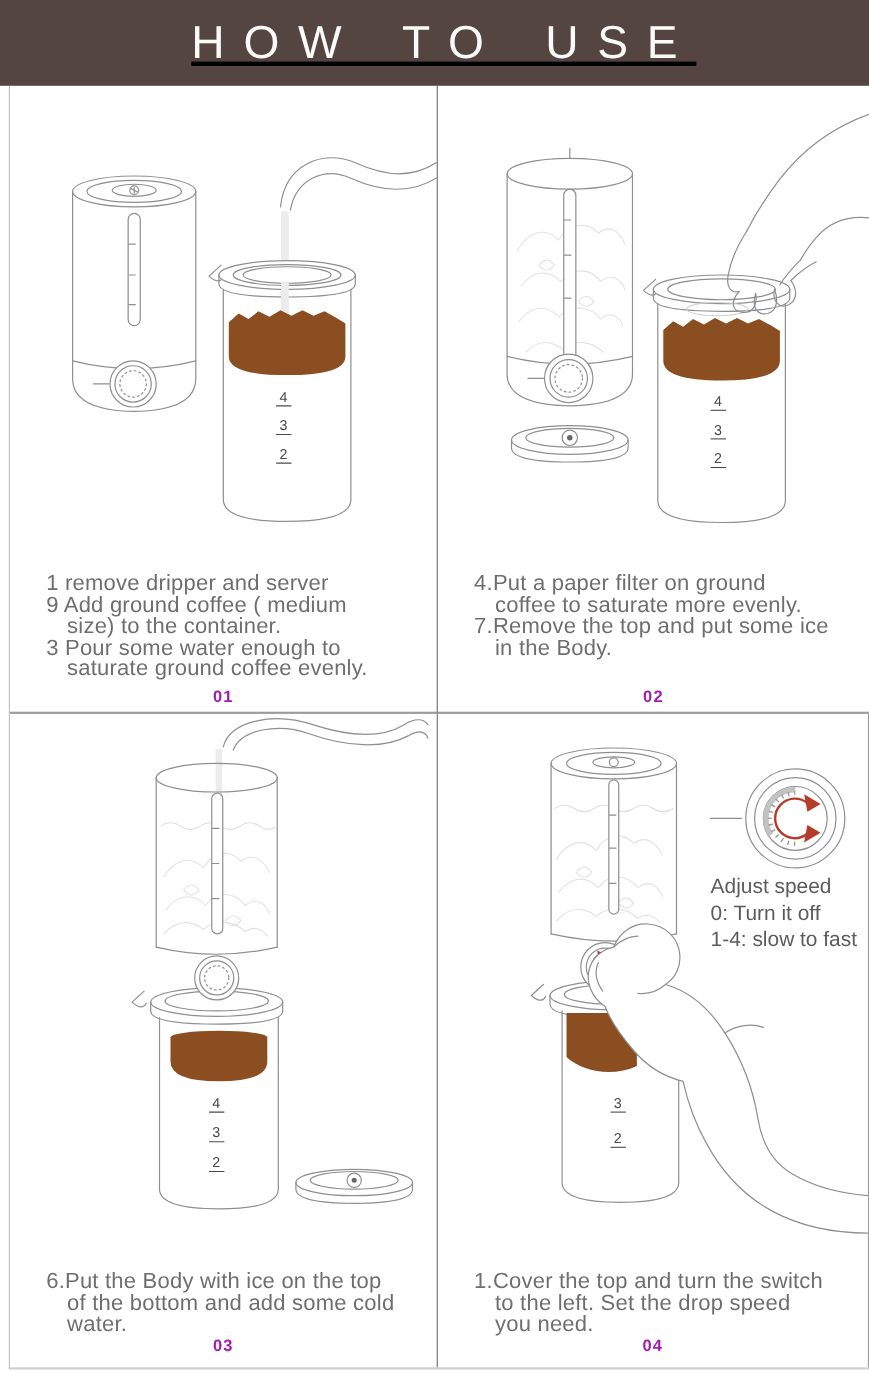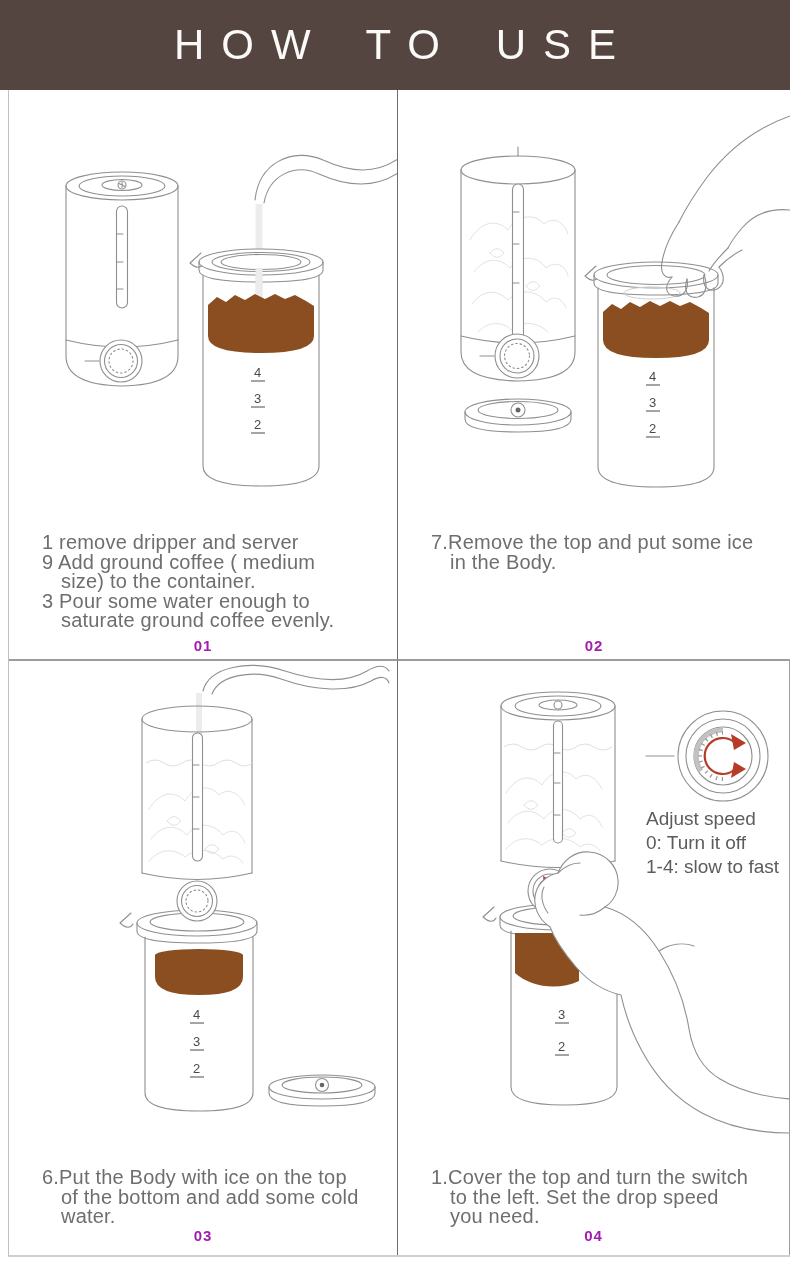--- a/index.html
+++ b/index.html
@@ -1,18 +1,18 @@
 <!DOCTYPE html>
 <html><head>
 <meta charset="utf-8">
 <style>
   html,body{margin:0;padding:0;background:#fff;}
   body{width:790px;height:1263px;position:relative;font-family:"Liberation Sans",sans-serif;overflow:hidden;}
 
-  .header{height:90px;background:#544540;display:flex;align-items:center;justify-content:center;}
+  .header{height:78px;background:#544540;display:flex;align-items:center;justify-content:center;text-decoration:underline;}
   .header .title{color:#fbfaf9;font-size:42px;font-weight:normal;letter-spacing:17px;word-spacing:10px;padding-left:17px;white-space:nowrap;}
 
   .grid{display:grid;grid-template-columns:389px 392px;grid-template-rows:571px 594px;
         margin-left:8px;border-left:1px solid #c0c0c0;border-bottom:2px solid #cfcfcf;}
   .panel{position:relative;display:flex;flex-direction:column;overflow:hidden;}
   .p1{border-right:1.5px solid #6e6e6e;border-bottom:2px solid #9c9c9c;}
   .p2{border-bottom:2px solid #9c9c9c;}
   .p3{border-right:1.5px solid #6e6e6e;}
   .p4{border-right:1px solid #9c9c9c;}
 
@@ -142,20 +142,21 @@
         <path class="ln" d="M392,120 C372,118 356,124 344,138 C338,145 333,152 330,158"></path>
         <path class="ln" d="M281,132 C272,146 266,160 264,172 C262,182 266,189 274,187"></path>
         <path class="ln" d="M274,187 C266,196 267,205 277,206 C286,207 291,199 289,189"></path>
         <path class="ln" d="M289,189 C285,201 290,209 300,207 C308,205 310,195 306,185"></path>
         <path class="ln" d="M306,185 C304,196 310,203 319,199 C327,195 327,185 321,177"></path>
         <path class="ln" d="M330,158 C322,166 315,174 311,181"></path>
         <path class="ln" d="M321,177 C328,170 336,164 344,160"></path>
       </g>
     </svg>
     <div class="steps">
+      <p class="step">4.Put a paper filter on ground coffee to saturate more evenly.</p>
       <p class="step">7.Remove the top and put some ice in the Body.</p>
     </div>
     <div class="panel-number">02</div>
   </div>
 
   <div class="panel p3 row2">
     <svg width="389" height="490" viewBox="0 0 389 490">
       <g>
         <path class="ln" d="M194,30 C200,6 240,-2 276,10 C310,21 338,22 358,10 C368,4 376,4 380,10"></path>
         <path class="ln" d="M203,33 C210,14 244,8 272,18 C306,30 340,32 362,20 C372,14 378,16 380,22"></path>

